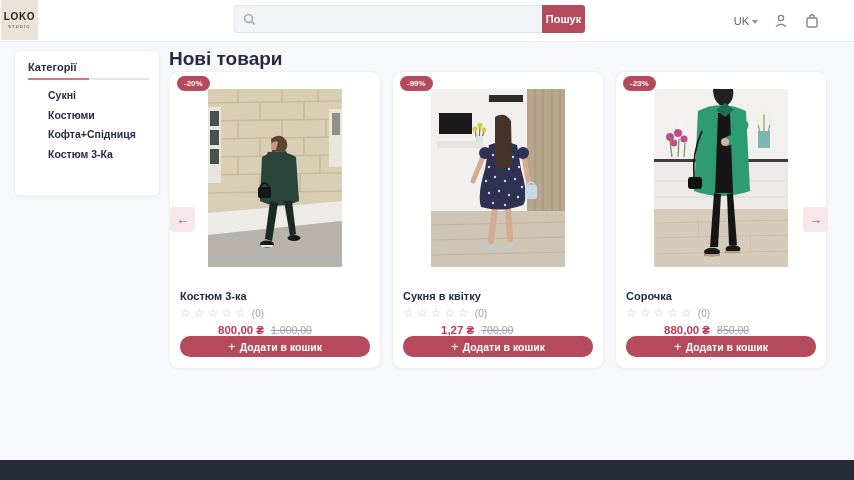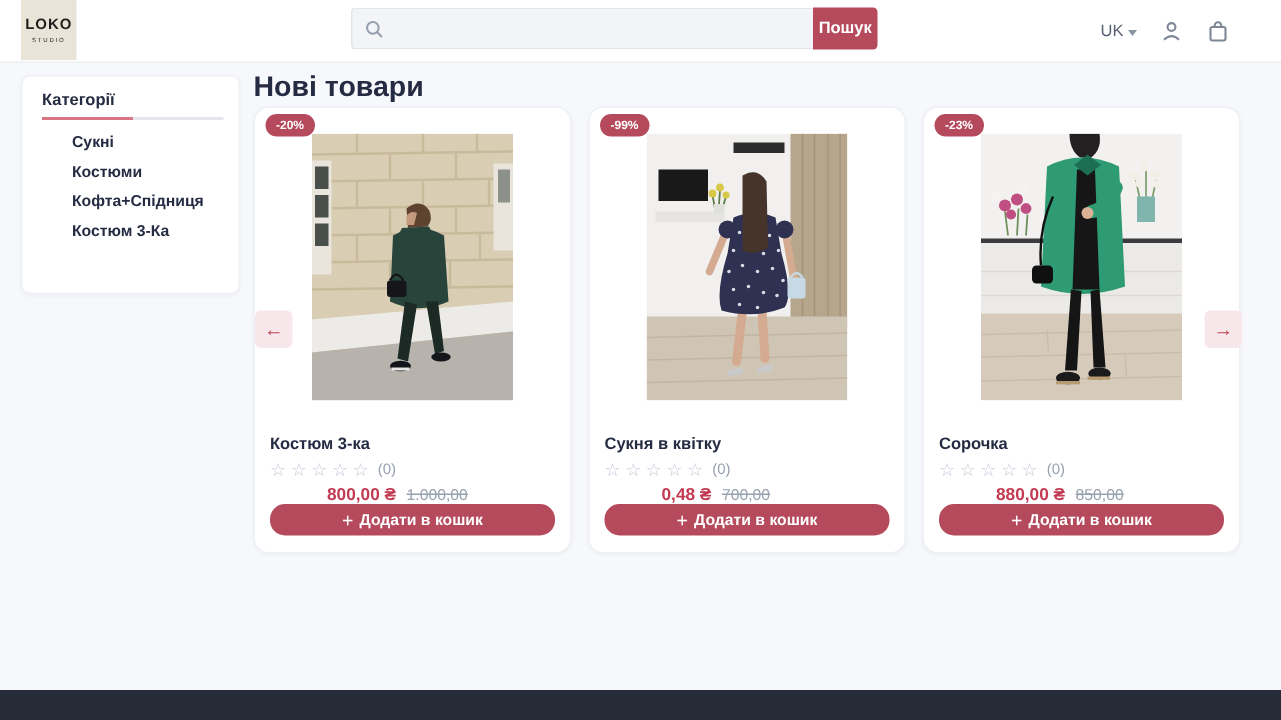--- a/index.html
+++ b/index.html
@@ -1,21 +1,21 @@
 <!DOCTYPE html>
 <html><head>
 <meta charset="utf-8">
 <style>
   * { margin:0; padding:0; box-sizing:border-box; }
   html,body { width:854px; height:480px; overflow:hidden; }
   body { font-family:"Liberation Sans","DejaVu Sans",sans-serif; background:#f7f8fb; position:relative; }
 
   
   .header { position:absolute; top:0; left:0; width:854px; height:42px; background:#ffffff; border-bottom:1px solid #eceef2; z-index:10; }
-  .logo { position:absolute; left:14px; top:0; width:37px; height:40px; background:#eae4d8; display:flex; flex-direction:column; align-items:center; justify-content:center; cursor:pointer; }
+  .logo { position:absolute; left:1px; top:0; width:37px; height:40px; background:#eae4d8; display:flex; flex-direction:column; align-items:center; justify-content:center; cursor:pointer; }
   .logo-main { font-size:10px; font-weight:bold; letter-spacing:0.6px; color:#201f1d; line-height:10px; }
   .logo-sub { font-size:4px; letter-spacing:1.2px; color:#201f1d; margin-top:2px; }
 
   .search { position:absolute; left:234px; top:5px; width:351px; height:28px; display:flex; }
   .search-box { flex:1; position:relative; background:#f2f4f8; border:1px solid #e2e5eb; border-right:none; border-radius:3px 0 0 3px; }
   .search-box svg { position:absolute; left:8px; top:7px; }
   .search-box input { position:absolute; left:26px; top:0; width:calc(100% - 26px); height:100%; border:none; background:transparent; outline:none; font-size:11px; color:#3a4254; }
   .search-btn { width:43px; height:28px; border:none; background:#b64a5d; color:#ffffff; font-size:11px; font-weight:bold; border-radius:0 3px 3px 0; cursor:pointer; font-family:inherit; }
 
   .header-right { position:absolute; right:34px; top:0; height:42px; display:flex; align-items:center; gap:15px; }
@@ -247,21 +247,21 @@
     <h3 class="ptitle">Сукня в квітку</h3>
     <div class="rating">
       <span class="star">☆</span>
         <span class="star">☆</span>
         <span class="star">☆</span>
         <span class="star">☆</span>
         <span class="star">☆</span>
       <span class="rcount">(0)</span>
     </div>
     <div class="prices">
-      <span class="price">0,48 ₴</span>
+      <span class="price">1,27 ₴</span>
       <span class="old">700,00</span>
     </div>
     <button class="add">
       <span class="plus">+</span>
       <span>Додати в кошик</span>
     </button>
   </article>
 
   <article class="card">
     <span class="badge">-23%</span>

